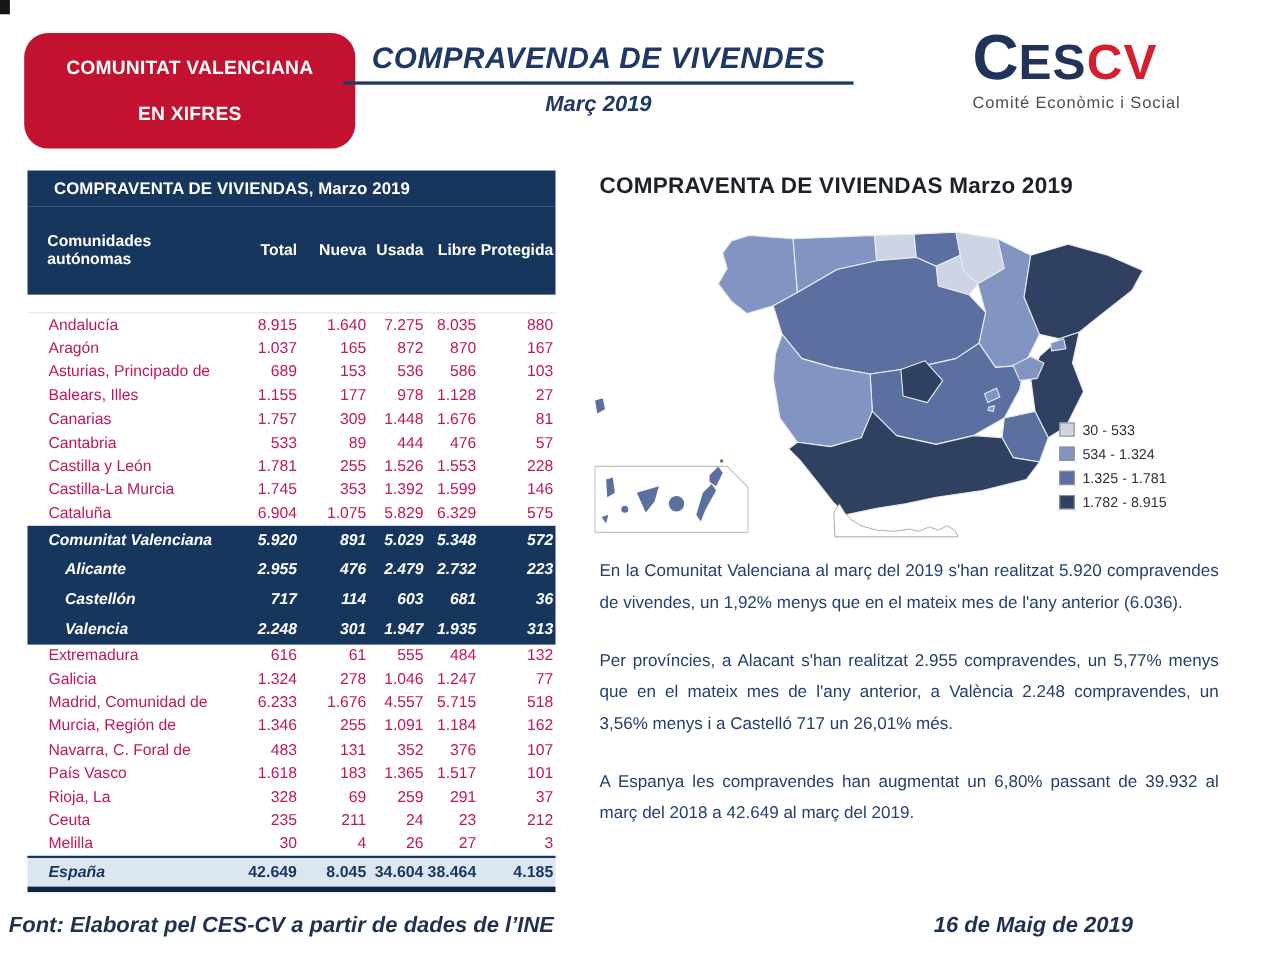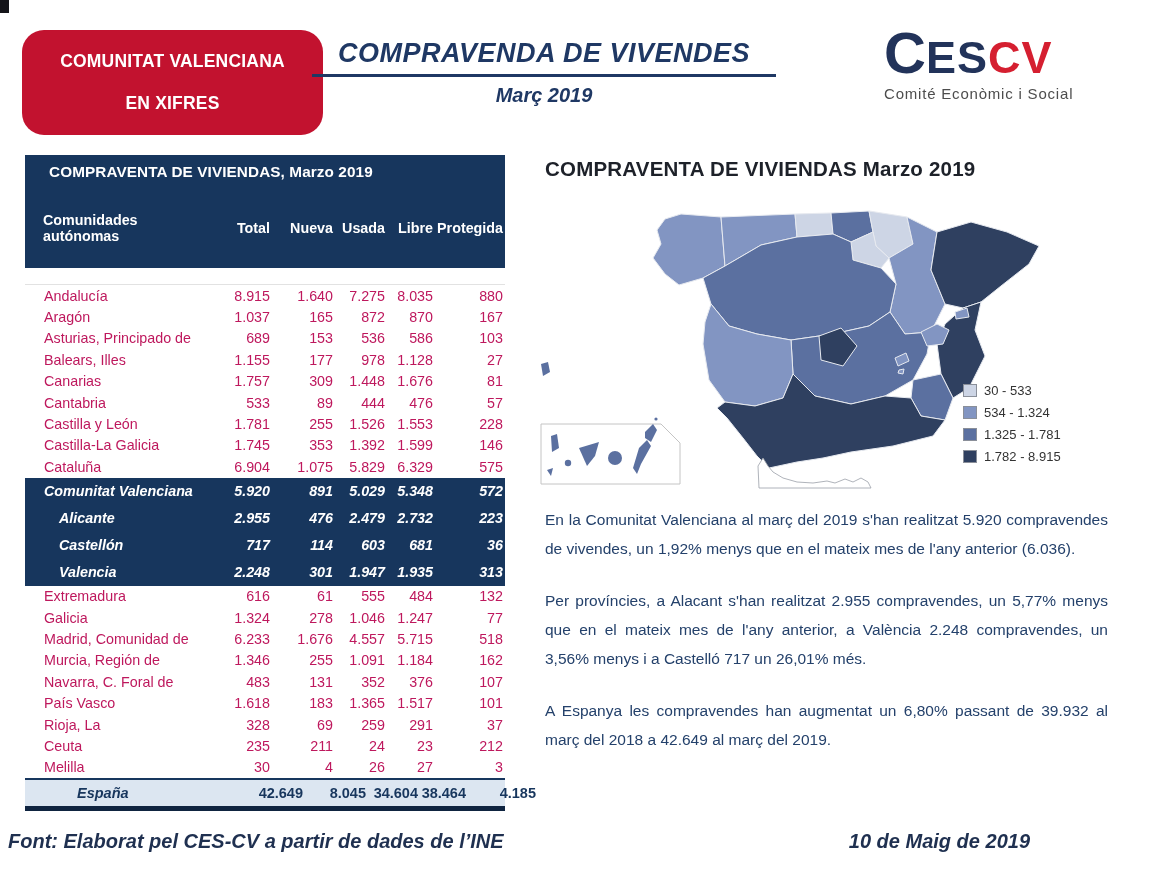--- a/index.html
+++ b/index.html
@@ -40,21 +40,21 @@
   .trow { display:flex; align-items:center; white-space:nowrap; }
   .name { flex:0 0 178px; padding-left:19px; overflow:hidden; text-align:left; }
   .hname { flex:0 0 178px; padding-left:18px; }
   .num { text-align:right; }
   .w1{flex:0 0 67px} .w2{flex:0 0 63px} .w3{flex:0 0 52px} .w4{flex:0 0 48px} .w5{flex:0 0 70px}
   .rows-std .trow { height:21.4px; font-size:14.3px; color:#be185d; }
   #rows-hl { background:#17365D; }
   #rows-hl .trow { height:27px; color:#fff; font-weight:bold; font-style:italic; font-size:14.3px; }
   #rows-hl .trow .name.ind { padding-left:34px; }
   #total-row { height:28px; background:#DCE6F1; border-top:2px solid #17365D;
-    color:#17365D; font-weight:bold; font-size:14.5px;padding-left:33px; }
+    color:#17365D; font-weight:bold; font-size:14.5px; }
   #total-row .name { font-style:italic; }
   #table-bottom-bar { height:5px; background:#0F2440; }
 
   
   #map-title { left:545px; top:157px; font-size:20.5px; font-weight:bold; color:#1d2129;
     letter-spacing:0.2px; }
   #spain-map { left:535px; top:186px; }
   #map-legend { left:963px; top:379px; }
   .legend-item { display:flex; align-items:center; height:22px; }
   .legend-swatch { width:14px; height:13px; border:1px solid #8a8f99; display:inline-block; }
@@ -155,21 +155,21 @@
       </div>
       <div class="trow">
         <div class="name">Castilla y León</div>
         <div class="num w1">1.781</div>
         <div class="num w2">255</div>
         <div class="num w3">1.526</div>
         <div class="num w4">1.553</div>
         <div class="num w5">228</div>
       </div>
       <div class="trow">
-        <div class="name">Castilla-La Galicia</div>
+        <div class="name">Castilla-La Murcia</div>
         <div class="num w1">1.745</div>
         <div class="num w2">353</div>
         <div class="num w3">1.392</div>
         <div class="num w4">1.599</div>
         <div class="num w5">146</div>
       </div>
       <div class="trow">
         <div class="name">Cataluña</div>
         <div class="num w1">6.904</div>
         <div class="num w2">1.075</div>
@@ -356,14 +356,14 @@
   </div>
 
 <div id="commentary" class="abs">
   <p>En la Comunitat Valenciana al març del 2019 s'han realitzat 5.920 compravendes de vivendes, un 1,92% menys que en el mateix mes de l'any anterior (6.036).</p>
   <p>Per províncies, a Alacant s'han realitzat 2.955 compravendes, un 5,77% menys que en el mateix mes de l'any anterior, a València 2.248 compravendes, un 3,56% menys i a Castelló 717 un 26,01% més.</p>
   <p>A Espanya les compravendes han augmentat un 6,80% passant de 39.932 al març del 2018 a 42.649 al març del 2019.</p>
 </div>
 
 <div id="footer" class="abs">
   <span>Font: Elaborat pel CES-CV a partir de dades de l’INE</span>
-  <span>10 de Maig de 2019</span>
+  <span>16 de Maig de 2019</span>
 </div>
 
 </body></html>

